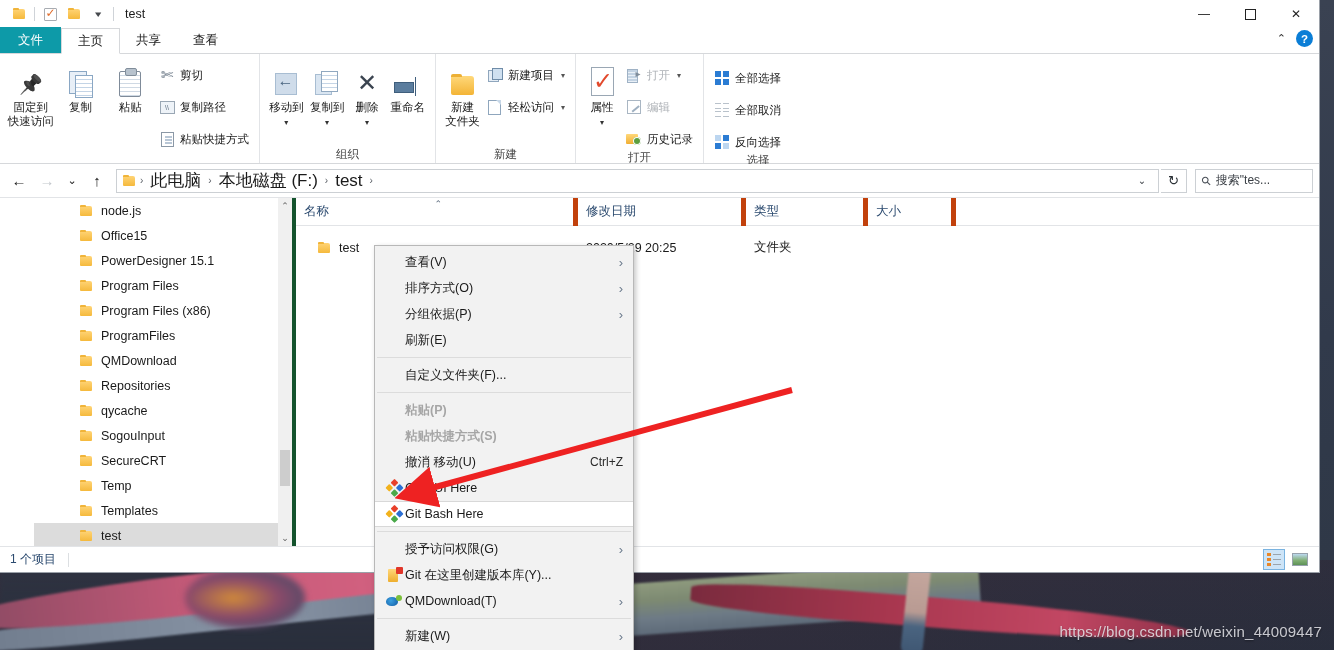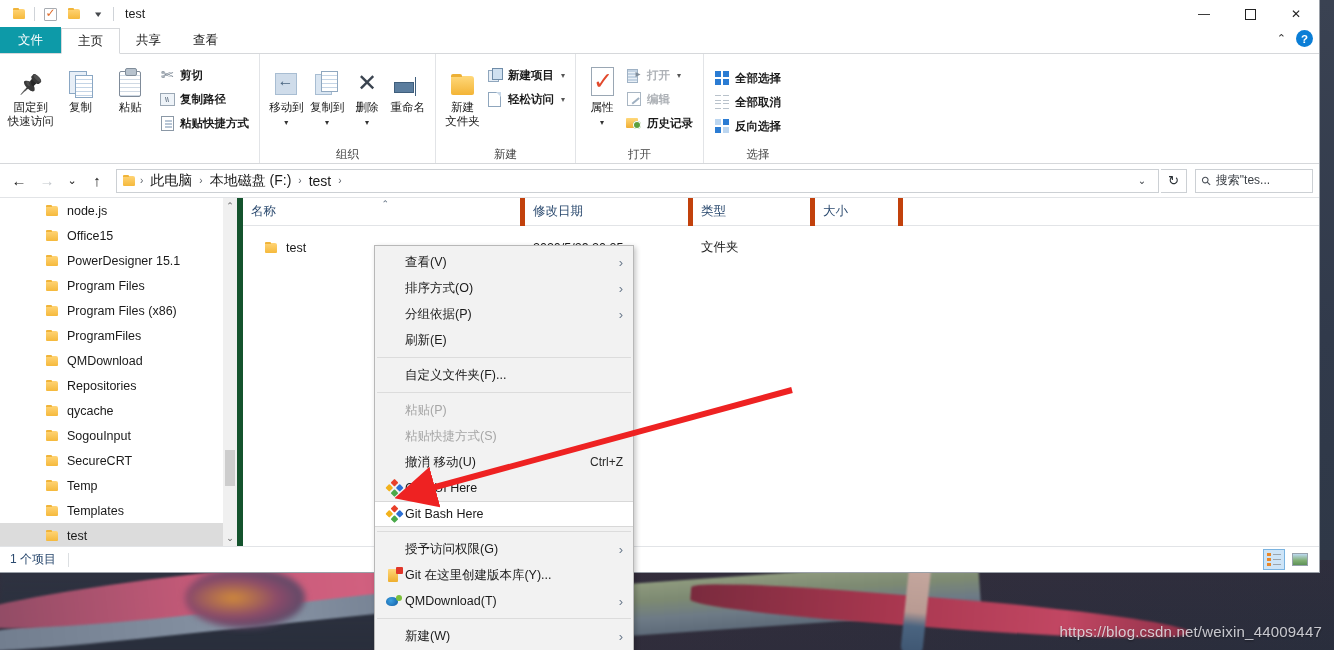--- a/index.html
+++ b/index.html
@@ -194,21 +194,21 @@
   }
   .bigbtn {
     width: 62px; display: flex; flex-direction: column; align-items: center;
     padding-top: 4px;
   }
   .bigbtn .ic { height: 34px; display: flex; align-items: flex-end; justify-content: center; }
   .bigbtn .lbl {
     font-size: 11.5px; color: #1a1a1a; text-align: center; line-height: 14px;
     margin-top: 3px;
   }
-  .smallcol { display: flex; flex-direction: column; padding-top: 5px; gap: 2px; font-weight: bold; }
+  .smallcol { display: flex; flex-direction: column; padding-top: 5px; gap: 10px; }
   .smallbtn {
     display: flex; align-items: center; gap: 5px;
     font-size: 11.5px; color: #1a1a1a; height: 22px; padding: 0 4px;
     white-space: nowrap;
   }
   .smallbtn.dim { color: #adb1b6; }
   .smallbtn .ic { width: 16px; height: 16px; display: flex; align-items: center; justify-content: center; }
   .mini-caret { font-size: 8px; color: #555; margin-left: 2px; }
   .sub-caret { font-size: 8px; color: #333; line-height: 6px; }
 
@@ -410,40 +410,40 @@
     width: 26px; height: 26px; display: flex; align-items: center; justify-content: center;
     font-size: 15px; color: #1a1a1a;
   }
   .navbtn.dim { color: #c3c7cc; }
   .navbtn.small { font-size: 11px; width: 20px; }
   .crumbbox {
     flex: 1; height: 24px; border: 1px solid #ccd0d4; background: #fff;
     display: flex; align-items: center; padding: 0 6px; gap: 2px; margin-left: 4px;
     min-width: 0;
   }
-  .crumb { font-size: 14px; color: #1a1a1a; padding: 0 3px; white-space: nowrap; }
+  .crumb { font-size: 17px; color: #1a1a1a; padding: 0 3px; white-space: nowrap; }
   .crumb-sep { font-size: 10px; color: #5a5f66; padding: 0 2px; }
   .crumb-drop { width: 20px; display: flex; align-items: center; justify-content: center;
     font-size: 10px; color: #3a3f45; }
   .refreshbtn {
     width: 26px; height: 24px; display: flex; align-items: center; justify-content: center;
     border: 1px solid #ccd0d4; border-left: none; font-size: 13px; color: #2b3036;
   }
   .searchbox {
     width: 118px; height: 24px; border: 1px solid #ccd0d4; background: #fff;
     display: flex; align-items: center; gap: 5px; padding: 0 6px; margin-left: 6px;
   }
   .search-ico { font-size: 12px; color: #4a5058; transform: rotate(-45deg); }
   .search-ph { font-size: 12px; color: #3a3f45; white-space: nowrap; overflow: hidden; }
 
   
   .content { flex: 1; display: flex; min-height: 0; }
   .navpane {
-    width: 243px; background: #fff; border-right: 6px solid #14532d;
-    position: relative; overflow: hidden;
+    width: 296px; background: #fff; border-right: 4px solid #14532d;
+    position: relative; overflow: hidden; padding-left: 34px;
   }
   .tree-item {
     height: 25px; display: flex; align-items: center; gap: 8px;
     padding-left: 46px; font-size: 12.5px; color: #1a1a1a;
   }
   .tree-item.sel { background: #dcdcdc; }
   .tree-item .fi { flex: 0 0 auto; }
   .scrollbar-v {
     position: absolute; right: 0; top: 0; width: 14px; height: 100%;
     background: #f0f0f0; display: flex; flex-direction: column;
@@ -516,21 +516,21 @@
     box-shadow: 2px 2px 5px rgba(0,0,0,0.22);
     padding: 3px 0;
     z-index: 40;
     font-size: 12.5px;
   }
   .mi {
     height: 26px; display: flex; align-items: center;
     padding: 0 10px 0 8px; color: #1a1a1a; position: relative;
   }
   .mi.hl { background: #ffffff; border-top: 1px solid #d8d8d8; border-bottom: 1px solid #d8d8d8; }
-  .mi.dim { color: #a6a6a6; }
+  .mi.dim { color: #a6a6a6; font-weight: bold; }
   .mi-ico { width: 22px; height: 18px; display: flex; align-items: center; justify-content: center; flex: 0 0 auto; }
   .mi-lbl { flex: 1; white-space: nowrap; }
   .mi-accel { font-size: 12px; color: #2a2a2a; margin-left: 10px; }
   .mi-arrow { font-size: 13px; color: #6b7a8c; font-weight: 300; margin-left: 8px; }
   .mi-divider { height: 1px; background: #dcdcdc; margin: 4px 2px; }
   .ic-git {
     width: 15px; height: 15px; position: relative; transform: rotate(45deg) scale(0.92);
   }
   .ic-git span {
     position: absolute; width: 6px; height: 6px; border-radius: 1px;

